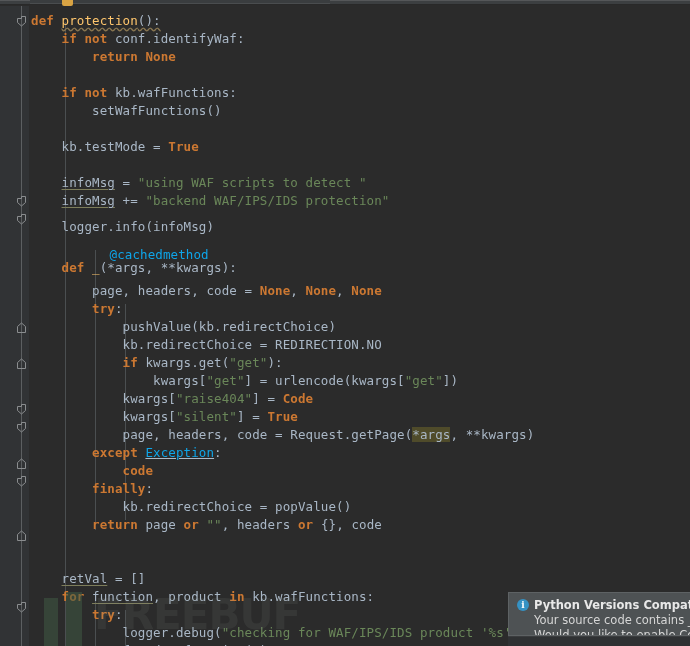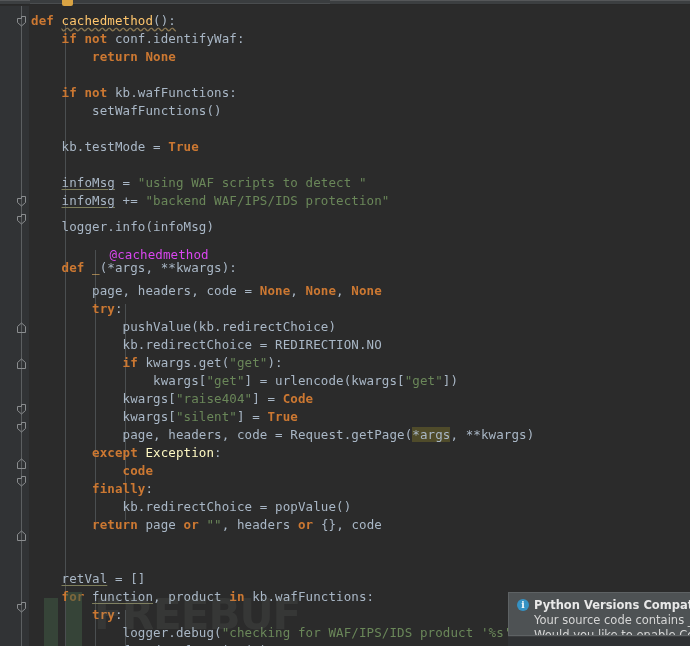--- a/index.html
+++ b/index.html
@@ -88,24 +88,24 @@
     height: 18px;
     line-height: 18px;
     white-space: pre;
     font-size: 12.5px;
     letter-spacing: 0.1px;
     color: #a9b7c6;
   }
   
   .kw  { color: #cc7832; font-weight: bold; }
   .cnst{ color: #cc7832; font-weight: bold; }
-  .dec { color: #d946ef; padding-left: 48px; }
+  .dec { color: #0ea5e9; padding-left: 48px; }
   .str { color: #6a8759; }
   .fn  { color: #ffc66d; }
-  .cls { color: #fef9c3; text-decoration-color:#a9b7c6;}
+  .cls { color: #0ea5e9; text-decoration: underline; text-decoration-color:#a9b7c6;}
   .err-squig {
     text-decoration: underline;
     text-decoration-style: wavy;
     text-decoration-color: #8c7851;
     text-underline-offset: 2px;
   }
   .var-under {
     text-decoration: underline;
     text-decoration-color: #7d7d5b;
     text-underline-offset: 2px;
@@ -266,21 +266,21 @@
 
   <div class="code-area">
     <div id="indent-guides">
         <div class="indent-guide" style="left: 34.08px; top: 16px; height: 916px;"></div>
         <div class="indent-guide" style="left: 64.16px; top: 244px; height: 280px;"></div>
         <div class="indent-guide" style="left: 94.24px; top: 298px; height: 216px;"></div>
         <div class="indent-guide" style="left: 64.16px; top: 592px; height: 342px;"></div>
         <div class="indent-guide" style="left: 94.24px; top: 604px; height: 260px;"></div>
       </div>
     <div id="code-lines">
-        <div class="code-line" style="top: 6px;"><span style="white-space:pre"></span><span class="kw">def</span> <span class="fn err-squig">cachedmethod</span><span class="err-squig">():</span></div>
+        <div class="code-line" style="top: 6px;"><span style="white-space:pre"></span><span class="kw">def</span> <span class="fn err-squig">protection</span><span class="err-squig">():</span></div>
         <div class="code-line" style="top: 24px;"><span style="white-space:pre">&nbsp;&nbsp;&nbsp;&nbsp;</span><span class="kw">if</span> <span class="kw">not</span> conf.identifyWaf:</div>
         <div class="code-line" style="top: 42px;"><span style="white-space:pre">&nbsp;&nbsp;&nbsp;&nbsp;&nbsp;&nbsp;&nbsp;&nbsp;</span><span class="kw">return</span> <span class="cnst">None</span></div>
         <div class="code-line" style="top: 60px;">&nbsp;</div>
         <div class="code-line" style="top: 78px;"><span style="white-space:pre">&nbsp;&nbsp;&nbsp;&nbsp;</span><span class="kw">if</span> <span class="kw">not</span> kb.wafFunctions:</div>
         <div class="code-line" style="top: 96px;"><span style="white-space:pre">&nbsp;&nbsp;&nbsp;&nbsp;&nbsp;&nbsp;&nbsp;&nbsp;</span>setWafFunctions()</div>
         <div class="code-line" style="top: 114px;">&nbsp;</div>
         <div class="code-line" style="top: 132px;"><span style="white-space:pre">&nbsp;&nbsp;&nbsp;&nbsp;</span>kb.testMode = <span class="cnst">True</span></div>
         <div class="code-line" style="top: 150px;">&nbsp;</div>
         <div class="code-line" style="top: 168px;"><span style="white-space:pre">&nbsp;&nbsp;&nbsp;&nbsp;</span><span class="var-under">infoMsg</span> = <span class="str">"using WAF scripts to detect "</span></div>
         <div class="code-line" style="top: 186px;"><span style="white-space:pre">&nbsp;&nbsp;&nbsp;&nbsp;</span><span class="var-under">infoMsg</span> += <span class="str">"backend WAF/IPS/IDS protection"</span></div>

